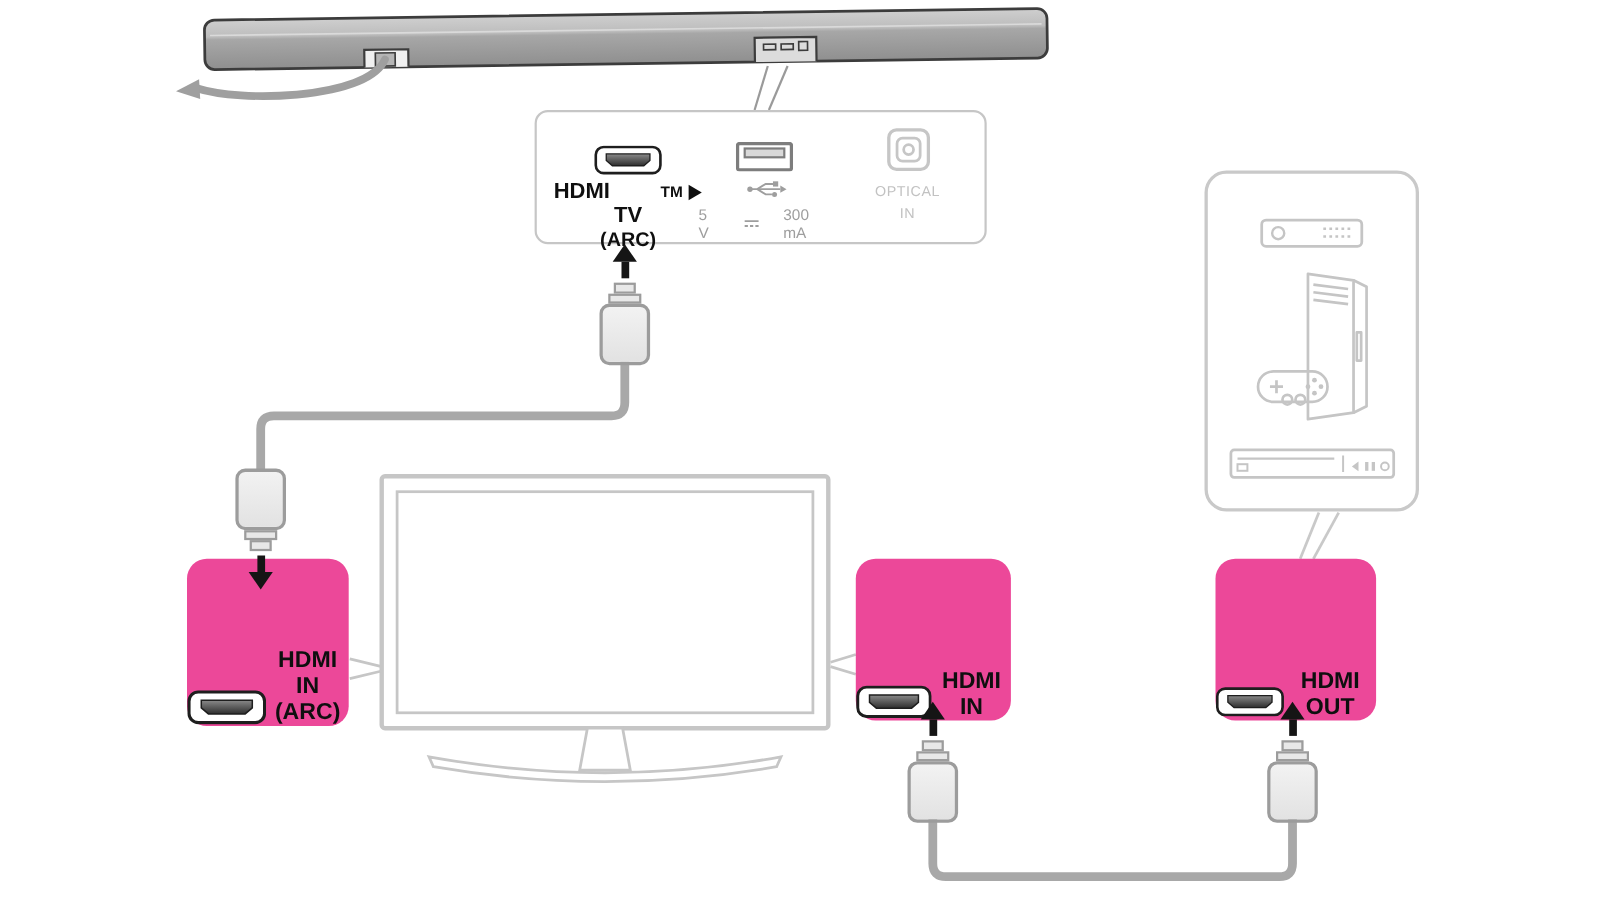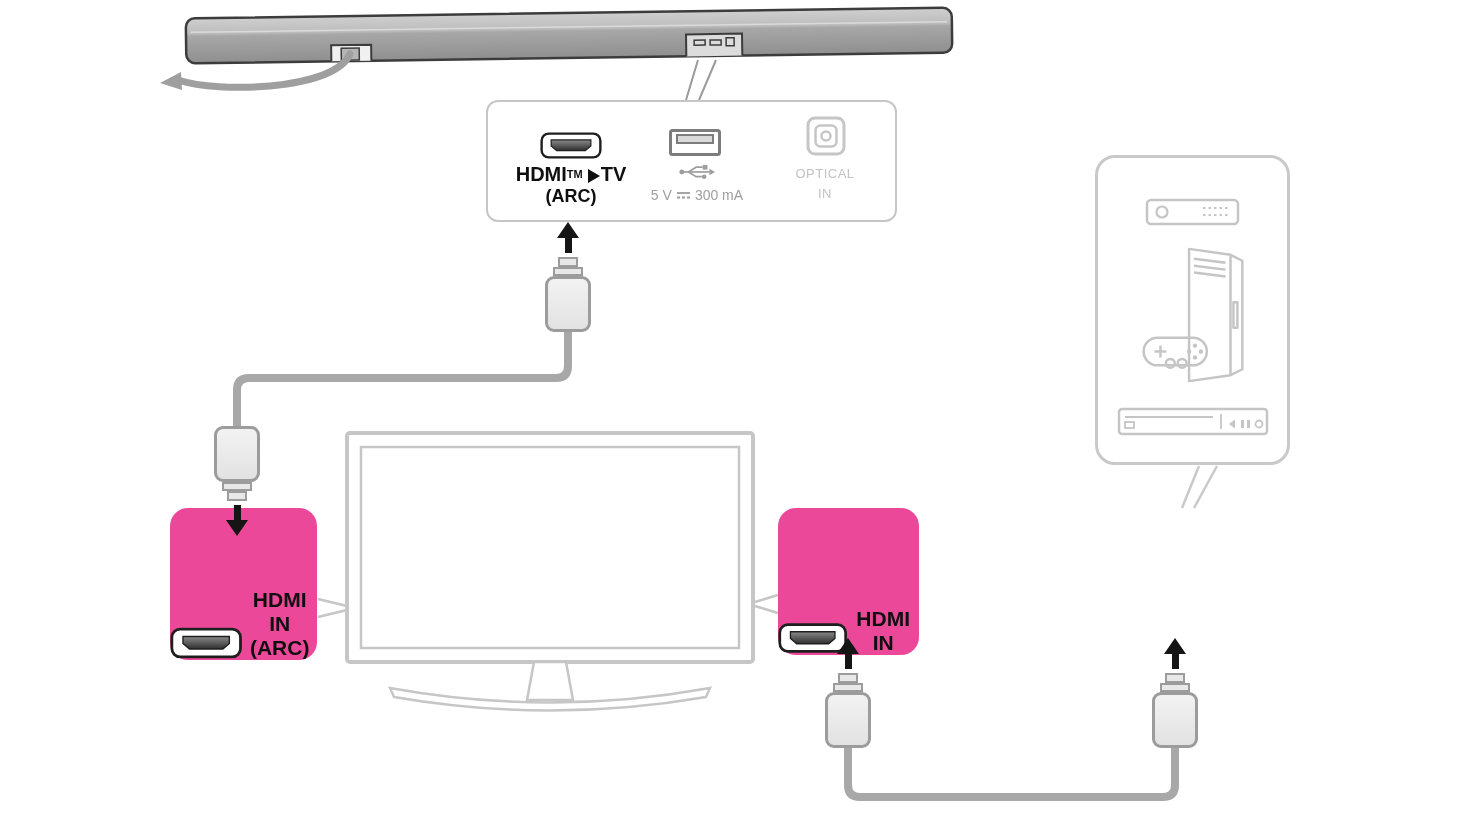--- a/index.html
+++ b/index.html
@@ -13,30 +13,30 @@
 
   
   .conn-panel {
     position:absolute; left:486px; top:100px; width:411px; height:122px;
     border:2px solid #c6c6c6; border-radius:12px; background:#fff; z-index:2;
   }
   .hdmi-arc-label {
     left:8px; top:61px; width:150px; text-align:center;
     color:#0f0f0f; font-weight:700; font-size:20px; line-height:22px;
   }
-  .hdmi-arc-label .tm { font-size:11px; vertical-align:top; position:relative; top:0px; }
+  .hdmi-arc-label .tm { font-size:14px; vertical-align:top; position:relative; top:0px;padding-left:46px; }
   .hdmi-arc-label .sub { font-size:18px; }
   .tri-right {
     display:inline-block; width:0; height:0;
     border-left:12px solid #0f0f0f; border-top:7px solid transparent; border-bottom:7px solid transparent;
     margin:0 1px 0 5px; vertical-align:-2px;
   }
   .usb-rating {
     left:147px; top:85px; width:124px; display:flex; align-items:center; justify-content:center;
-    gap:4px; color:#9e9e9e; font-size:14px;
+    gap:21px; color:#9e9e9e; font-size:14px;
   }
   .optical-label {
     left:286px; top:62px; width:102px; text-align:center;
     color:#c2c2c2; font-size:13px; line-height:20px; letter-spacing:0.5px;
   }
 
   
   .port-box {
     position:absolute; background:#ec4899; border-radius:18px; z-index:2;
     display:flex; flex-direction:row; align-items:flex-end;
@@ -195,20 +195,26 @@
     </div>
   </div>
 
   <div class="port-box" style="left:778px; top:508px; width:141px; height:147px">
     <svg class="port-icon" width="78" height="34" viewBox="0 0 78 34">
         <use href="#sym-hdmi-port"></use>
       </svg>
     <div class="box-label">HDMI IN</div>
   </div>
 
+  <div class="port-box" style="left:1105px; top:508px; width:146px; height:147px">
+    <svg class="port-icon" width="78" height="34" viewBox="0 0 78 34">
+        <use href="#sym-hdmi-port"></use>
+      </svg>
+    <div class="box-label">HDMI OUT</div>
+  </div>
 
   <div class="devices-box">
     <svg width="95" height="34" viewBox="0 0 95 34">
       <rect x="2" y="6" width="91" height="24" rx="4" fill="#fff" stroke="#c5c5c5" stroke-width="2.5"></rect>
       <circle cx="17" cy="18" r="5.5" fill="none" stroke="#c5c5c5" stroke-width="2.2"></circle>
       <line x1="58" y1="14" x2="84" y2="14" stroke="#c5c5c5" stroke-width="2.2" stroke-dasharray="2.5 3"></line>
       <line x1="58" y1="21" x2="84" y2="21" stroke="#c5c5c5" stroke-width="2.2" stroke-dasharray="2.5 3"></line>
     </svg>
 
     <svg width="112" height="148" viewBox="0 0 112 150">

